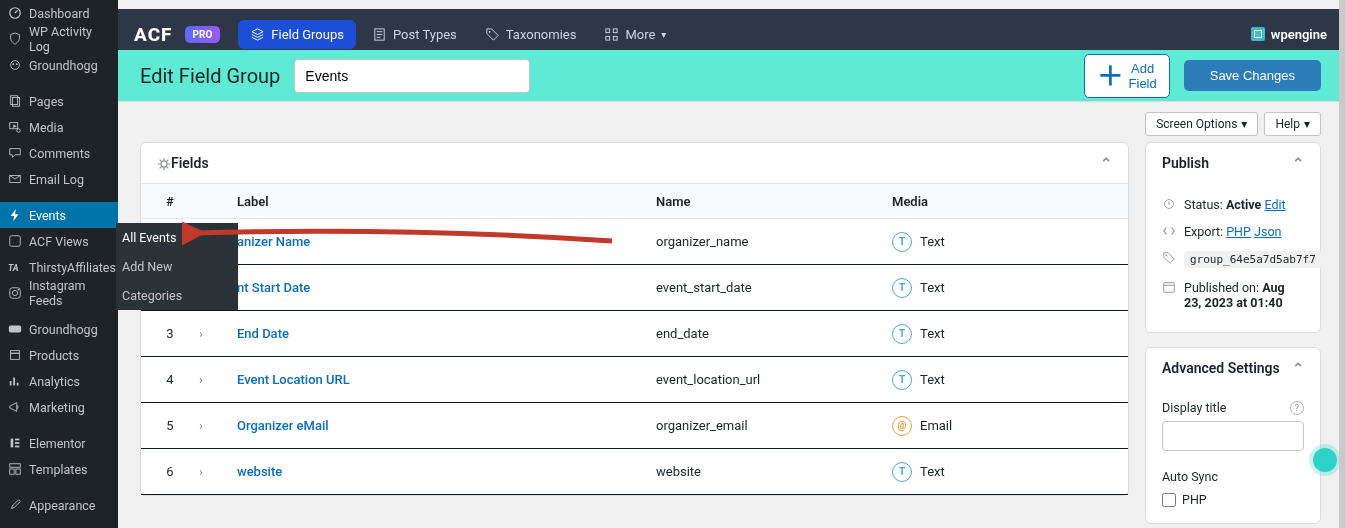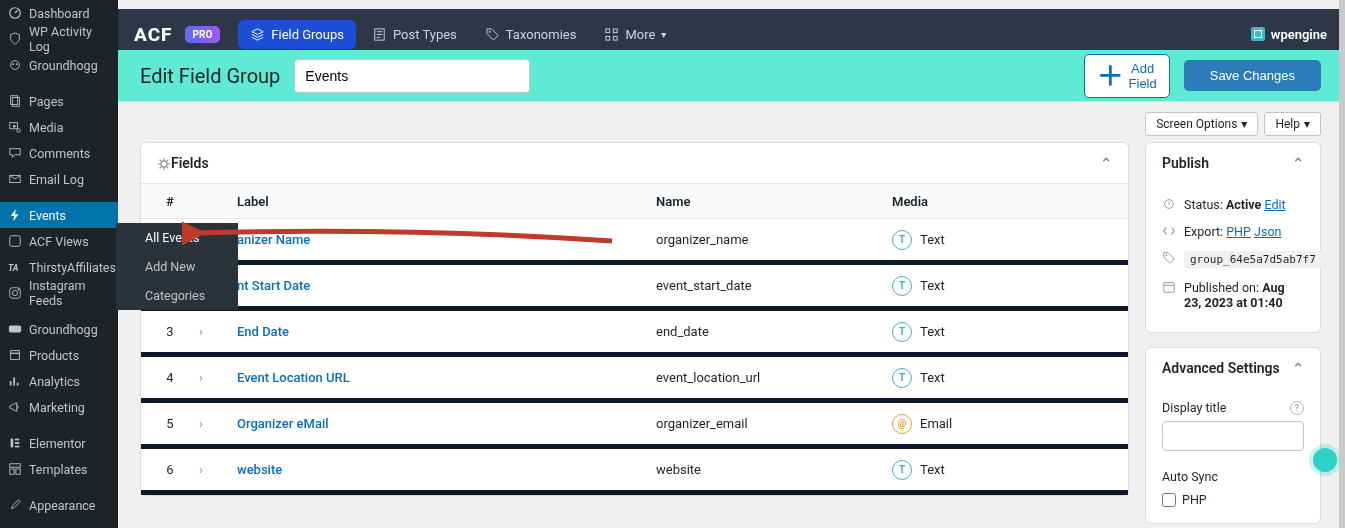--- a/index.html
+++ b/index.html
@@ -5,21 +5,21 @@
   * { box-sizing: border-box; margin: 0; padding: 0; }
   body { font-family: -apple-system, BlinkMacSystemFont, "Segoe UI", Roboto, sans-serif; font-size: 13px; color: #1d2327; background: #f0f0f1; width: 1345px; height: 528px; overflow: hidden; position: relative; }
 
   
   .wp-sidebar { position: absolute; left: 0; top: 0; width: 118px; height: 100%; background: #1d2327; color: #c3c4c7; overflow: visible; z-index: 50; }
   .wp-sidebar .item { display: flex; align-items: center; gap: 7px; padding: 0 8px; height: 26px; cursor: pointer; font-size: 12.5px; }
   .wp-sidebar .item.current { background: #0073aa; color: #fff; }
   .wp-sidebar .item svg { width: 14px; height: 14px; flex-shrink: 0; }
   .wp-sidebar .sep { height: 10px; }
   .submenu { position: absolute; left: 116px; top: 223px; width: 122px; background: #2c3338; color: #c3c4c7; z-index: 400; }
-  .submenu .sitem { padding: 7px 29px; font-size: 12.5px; cursor: pointer; }
+  .submenu .sitem { padding: 7px 6px; font-size: 12.5px; cursor: pointer; }
   .submenu .sitem.active { color: #fff; }
 
   
   .acf-topbar { position: absolute; left: 116px; right: 0; top: 9px; height: 50px; background: #2d3748; display: flex; align-items: center; padding: 0 18px; color: #d5dce6; gap: 8px; }
   .acf-logo { font-weight: 800; font-size: 19px; color: #fff; letter-spacing: 1px; margin-right: 4px; }
   .acf-pro { background: linear-gradient(90deg,#5c6bf2,#9b59f5); color:#fff; padding:3px 8px; border-radius:5px; font-size:10px; font-weight:700; margin-right:10px;}
   .topbar-btn { display:flex; align-items:center; gap:6px; padding:7px 12px; border-radius:6px; font-size:13px; cursor:pointer; color:#cbd5e0;}
   .topbar-btn.active { background:#1d4ed8; color:#fff;text-align:center;}
   .topbar-btn svg { width:15px; height:15px; }
   .topbar-spacer { flex:1; }
@@ -48,21 +48,21 @@
   .panel-header svg{width:14px;height:14px;}
   .panel-body { padding: 8px 16px 16px; font-size:12.5px;}
 
   
   .fthead { display:flex; align-items:center; border-top:1px solid #e5e7eb; border-bottom:1px solid #e5e7eb; background:#f9fafb; font-weight:600; font-size:13px; color:#1d2327; height:36px;}
   .col-num{width:58px; text-align:center;}
   .col-tog{width:38px;}
   .col-label{flex:1; padding-left:0;}
   .col-name{width:236px;}
   .col-type{width:236px; display:flex; align-items:center; gap:8px;}
-  .frow { display:flex; align-items:center; height:46px; border-bottom:5px solid #0f172a; font-size:13px;}
+  .frow { display:flex; align-items:center; height:46px; border-bottom:1px solid #0f172a; font-size:13px;}
   .frow .col-label a{color:#0b6dba; text-decoration:none; font-weight:500;}
   .type-badge{ width:20px; height:20px; border-radius:50%; border:1.5px solid; display:flex; align-items:center; justify-content:center; font-size:10px; font-weight:700;}
   .type-badge.text{border-color:#4aa8d8;color:#4aa8d8;}
   .type-badge.email{border-color:#e8a23c;color:#e8a23c;}
   .chev{color:#8c8f94;}
 
   
   .meta-row{display:flex;gap:8px;align-items:flex-start;padding:6px 0;font-size:12.5px;}
   .meta-row svg{width:14px;height:14px;flex-shrink:0;color:#8c8f94;}
   .link{color:#0b6dba;text-decoration:underline;cursor:pointer;}

